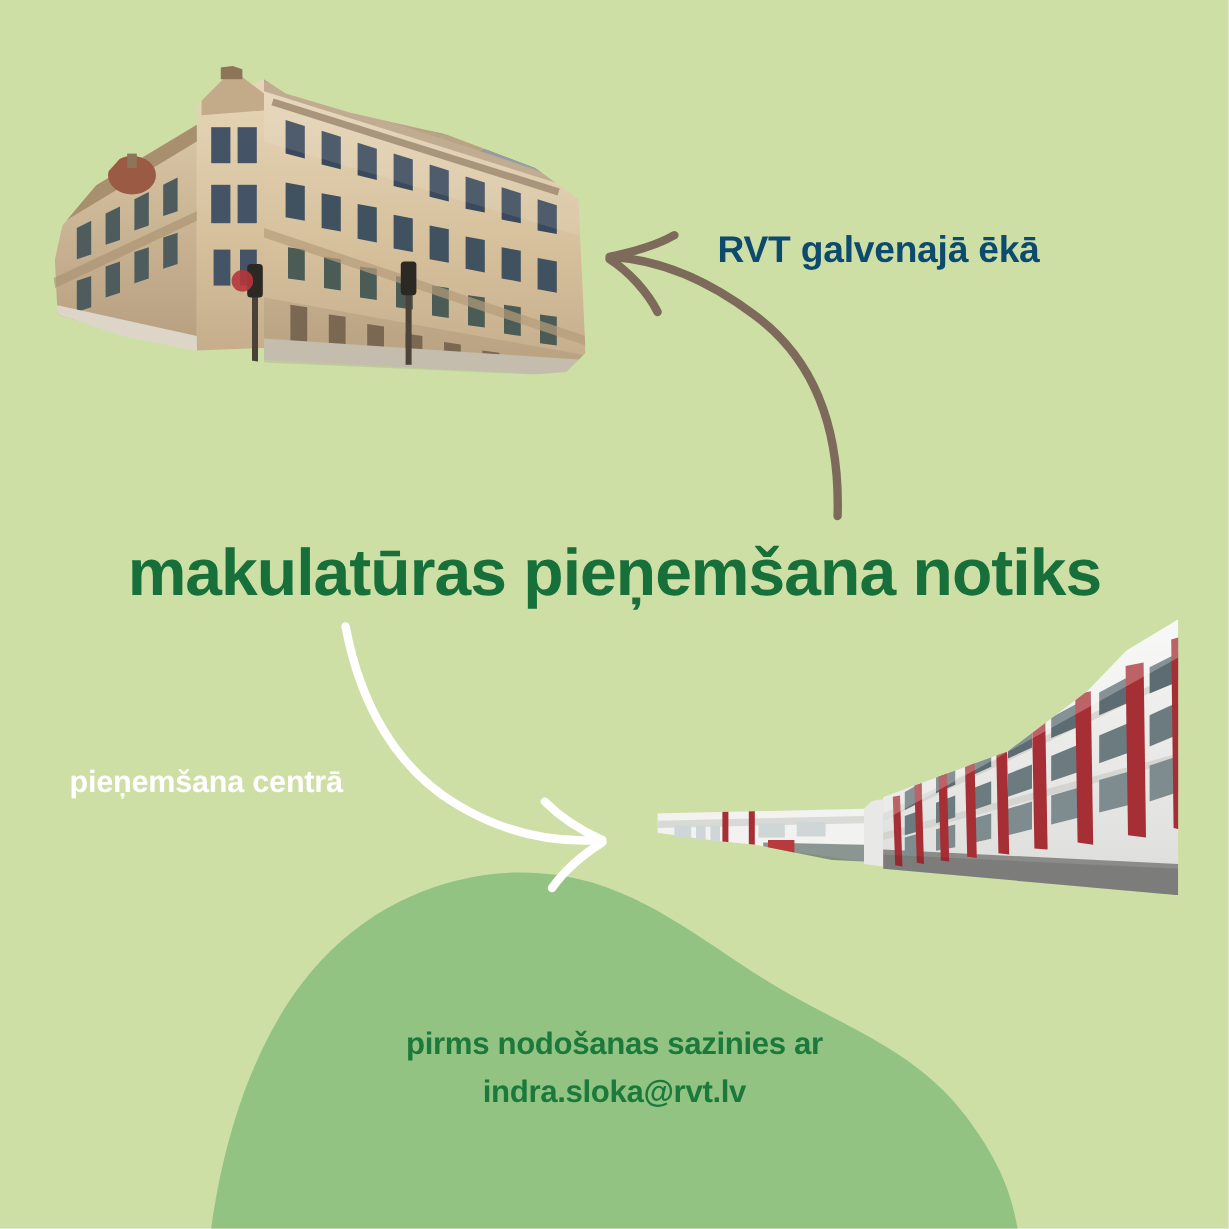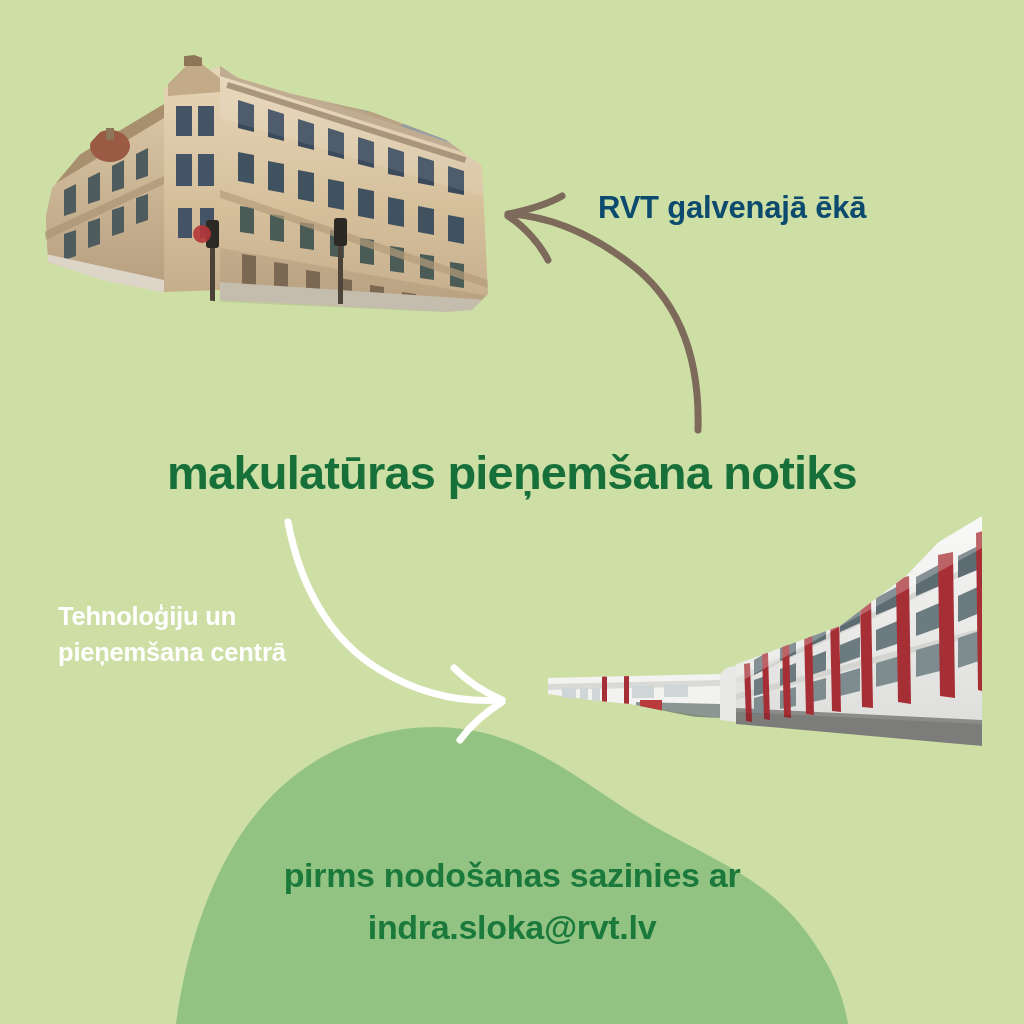--- a/index.html
+++ b/index.html
@@ -59,21 +59,21 @@
     color: #0c4a6e;
     white-space: nowrap;
   }
 
   .headline {
     position: absolute;
     left: 0;
     top: 445px;
     width: 1024px;
     text-align: center;
-    font-size: 47px;
+    font-size: 55px;
     font-weight: 700;
     letter-spacing: -0.8px;
     color: #17703a;
     white-space: nowrap;
   }
 
   .label-mid-left {
     position: absolute;
     left: 58px;
     top: 598px;
@@ -85,21 +85,21 @@
     color: #ffffff;
   }
 
   .contact-block {
     position: absolute;
     left: 0;
     top: 850px;
     width: 1024px;
     text-align: center;
     color: #1b7a3b;
-    font-size: 34px;
+    font-size: 26px;
     font-weight: 700;
     line-height: 1.52;
     letter-spacing: -0.3px;
   }
   .contact-block .line { display: block; }
 </style>
 </head>
 <body>
 
 <div class="poster">
@@ -356,21 +356,21 @@
       <path d="M 502 700 C 484 692, 466 680, 454 668" fill="none" stroke="#ffffff" stroke-width="7" stroke-linecap="round"></path>
       <path d="M 502 702 C 486 712, 470 726, 460 740" fill="none" stroke="#ffffff" stroke-width="7" stroke-linecap="round"></path>
     </g>
   </svg>
 
   <div class="label-top-right">RVT galvenajā ēkā</div>
 
   <div class="headline">makulatūras pieņemšana notiks</div>
 
   <div class="label-mid-left">
-    <span>Tehnoloģiju un</span><br>
+    <br>
     <span>pieņemšana centrā</span>
   </div>
 
   <div class="contact-block">
     <span class="line">pirms nodošanas sazinies ar</span>
     <span class="line">indra.sloka@rvt.lv</span>
   </div>
 
 </div>
 

